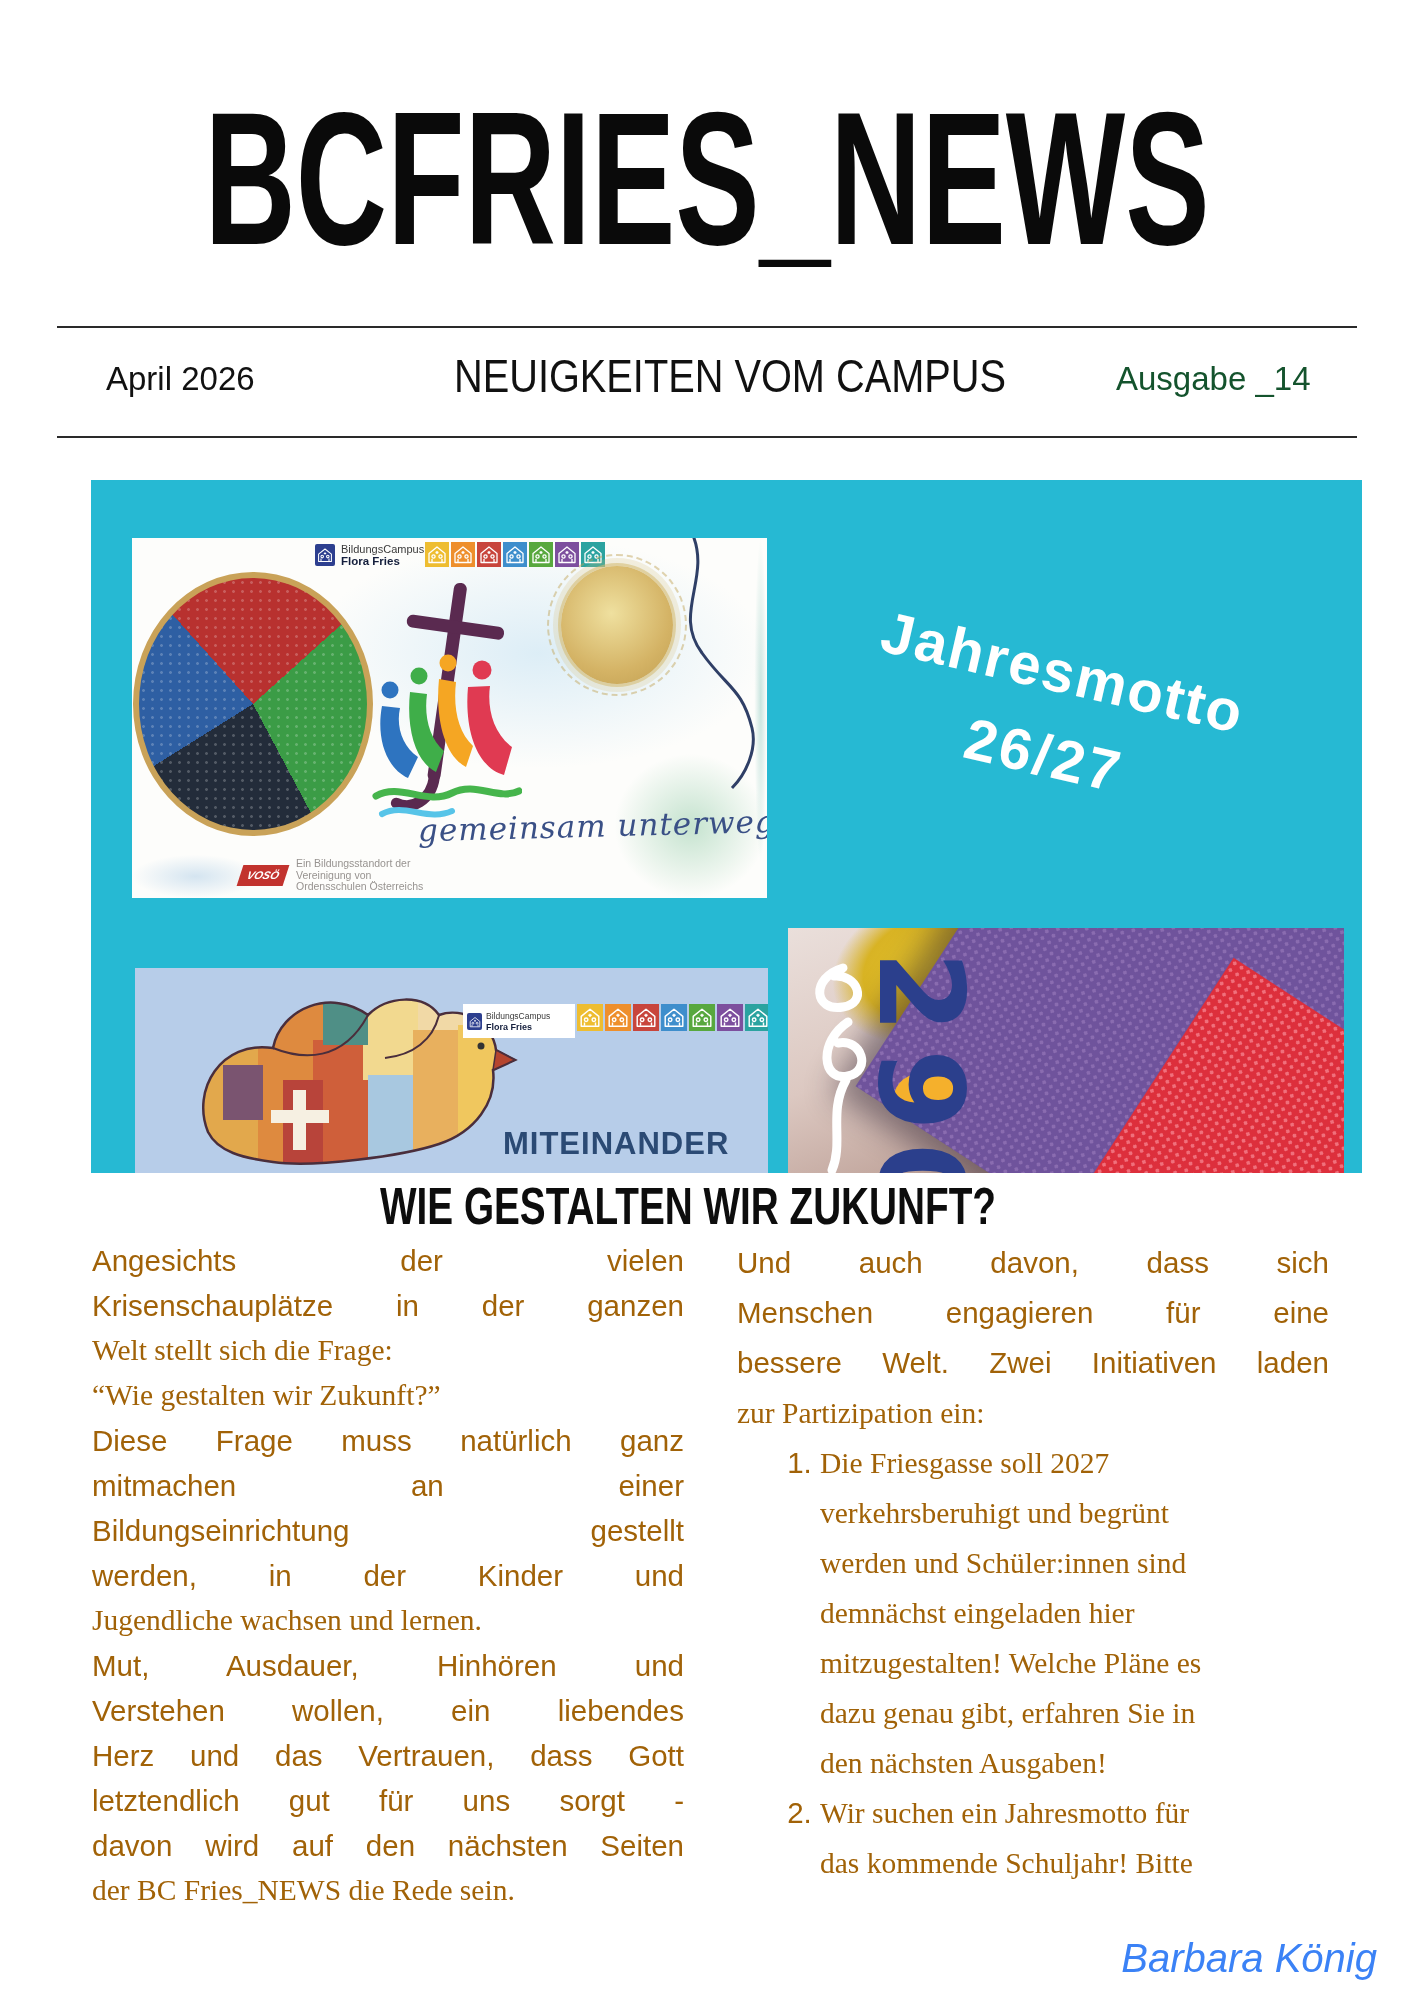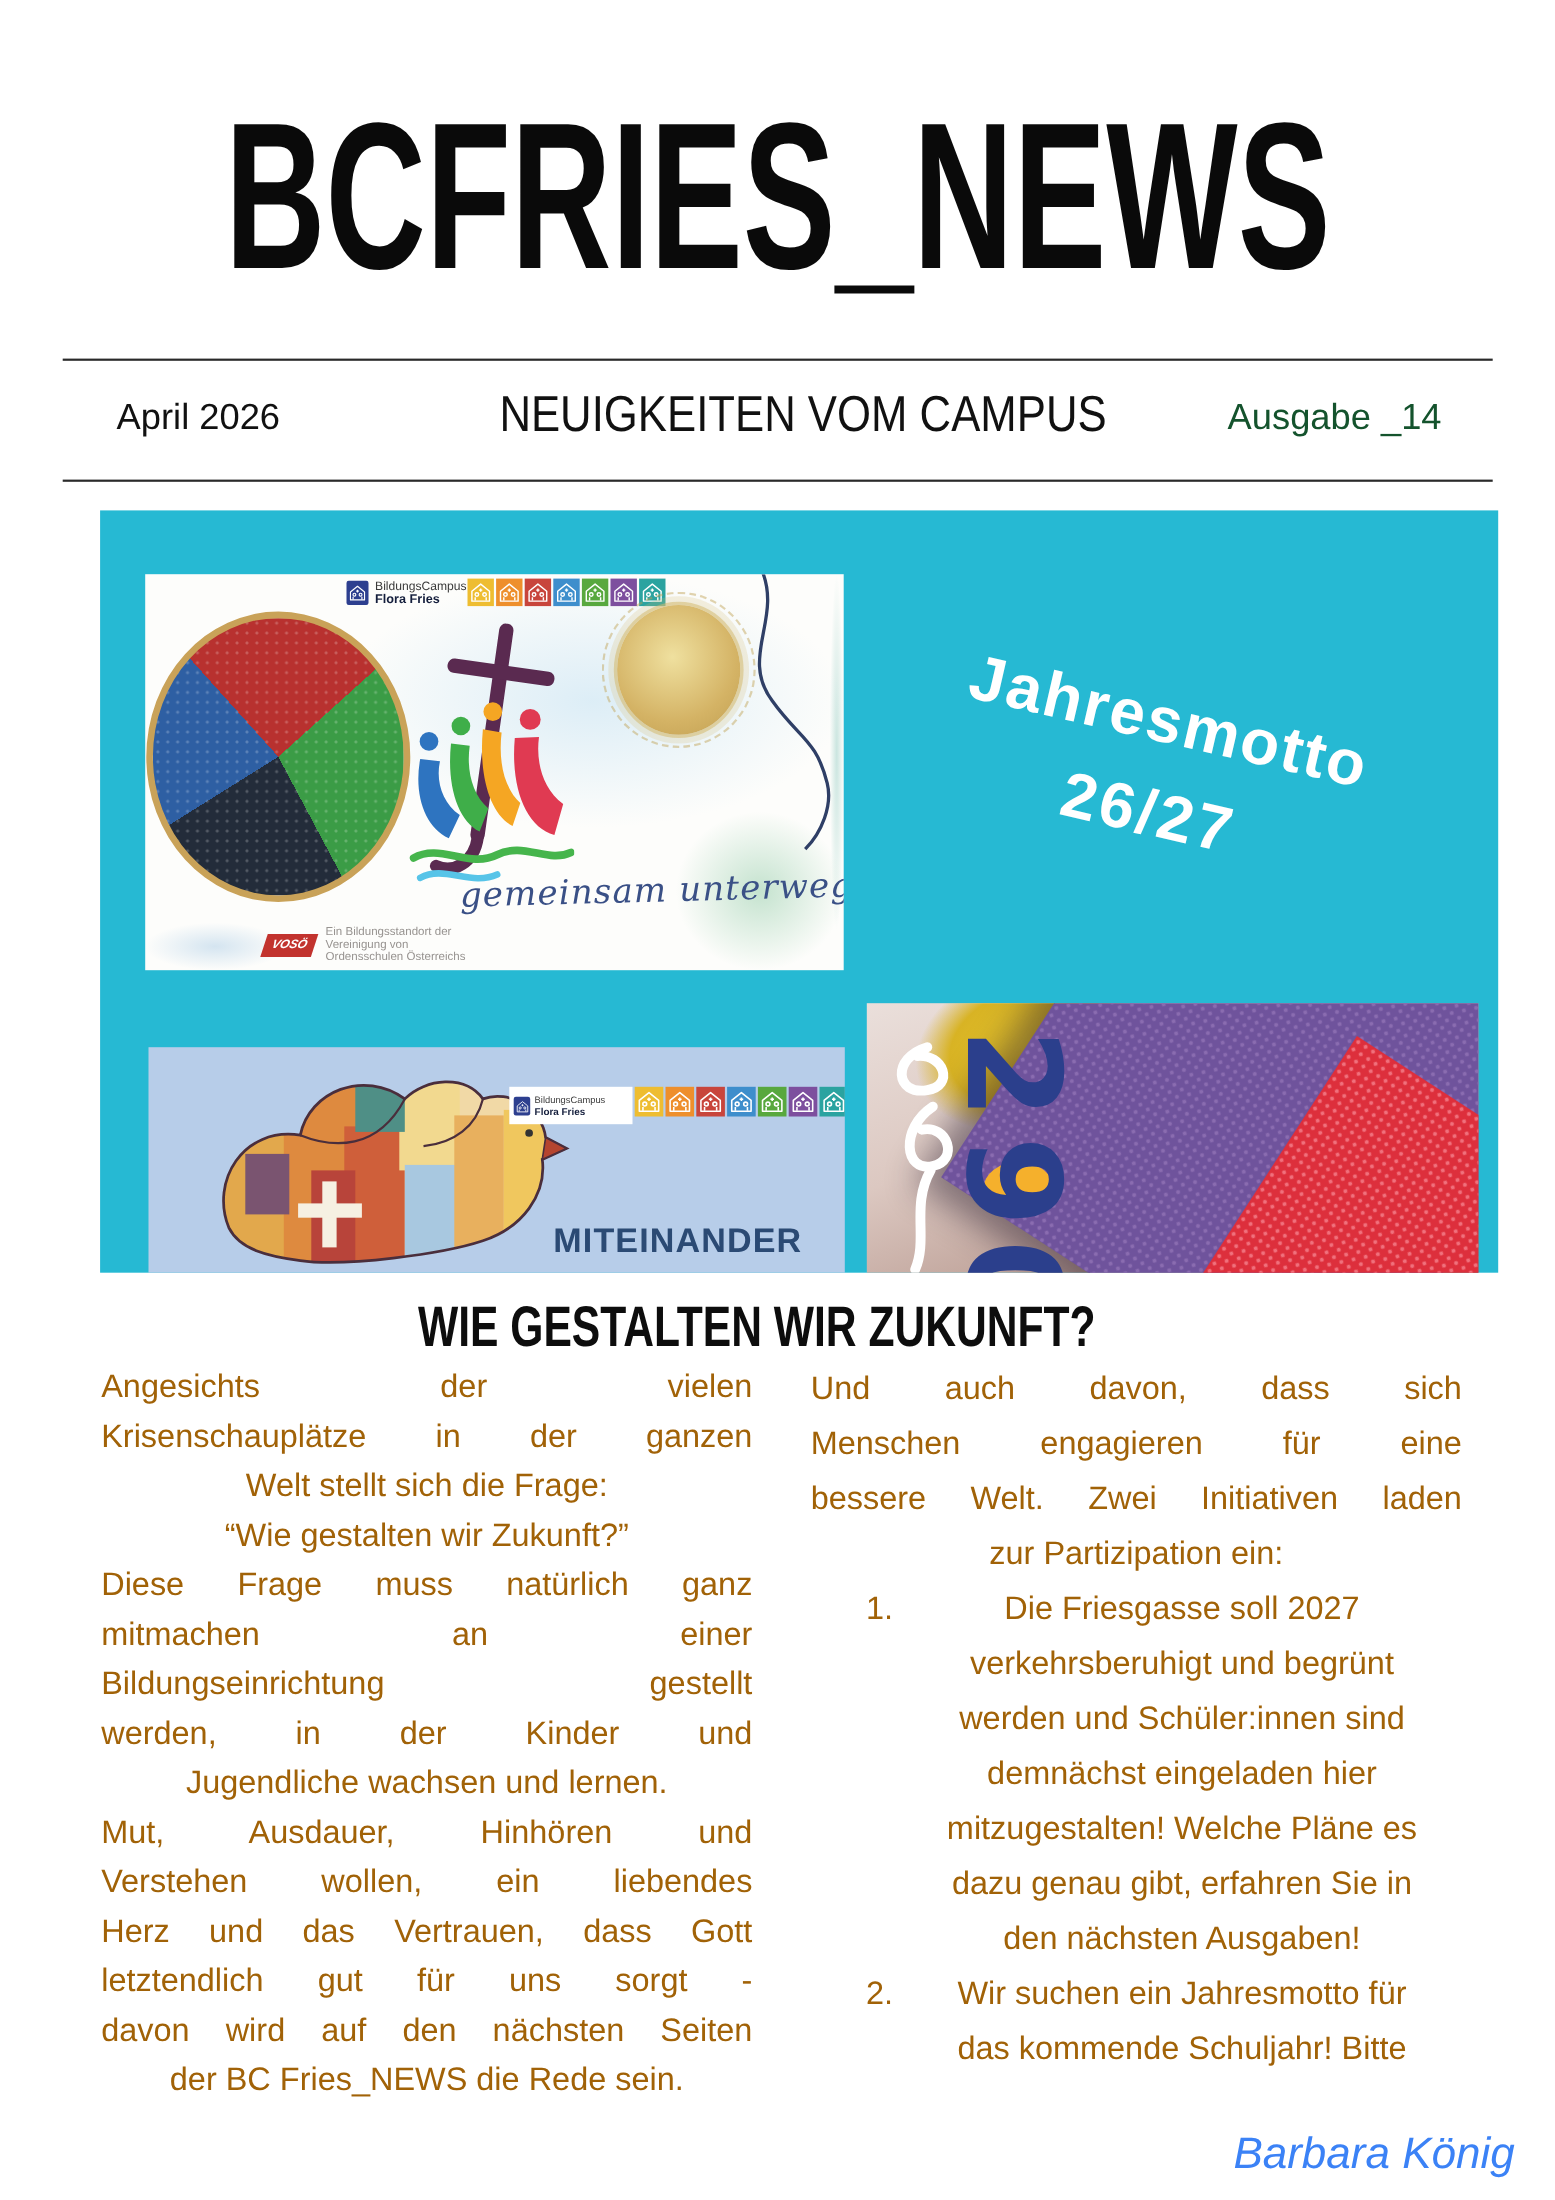--- a/index.html
+++ b/index.html
@@ -12,21 +12,21 @@
   .title-svg{position:absolute;left:0;top:84px;width:1414px;height:200px;}
   .title-svg text{fill:#0a0a0a;font-family:"Liberation Sans",sans-serif;font-weight:600;}
   .rule{position:absolute;left:57px;width:1300px;height:0;border-top:2px solid #2a2a2a;}
   .rule1{top:326px;} .rule2{top:436px;}
   .mast-date{position:absolute;left:106px;top:360px;font-size:33px;color:#111;}
   .mast-issue{position:absolute;left:1116px;top:360px;font-size:33px;color:#14532d;}
   .mast-center{position:absolute;left:447px;top:350px;width:566px;height:60px;}
   .mast-center text{fill:#111;font-family:"Liberation Sans",sans-serif;font-weight:500;}
 
   
-  .hero{position:absolute;left:91px;top:464px;width:1271px;height:693px;background:#26b9d3;}
+  .hero{position:absolute;left:91px;top:480px;width:1271px;height:693px;background:#26b9d3;}
 
   
   .banner1{position:absolute;left:41px;top:58px;width:635px;height:360px;overflow:hidden;
     background:
       radial-gradient(closest-side at 88% 80%, rgba(150,205,170,.55), rgba(150,205,170,0)),
       radial-gradient(closest-side at 64% 32%, rgba(203,229,244,.65), rgba(203,229,244,0)),
       radial-gradient(closest-side at 10% 94%, rgba(185,212,233,.6), rgba(185,212,233,0)),
       radial-gradient(closest-side at 99% 45%, rgba(140,200,190,.45), rgba(140,200,190,0)),
       #fdfdfb;}
   .campus-logo{position:absolute;display:flex;gap:6px;align-items:flex-start;}
@@ -98,21 +98,21 @@
   .d0{left:92px;top:206px;}
   .yellow-dot{position:absolute;left:106px;top:144px;width:64px;height:50px;border-radius:50%;background:#f5b02c;}
 
   
   .headline-svg{position:absolute;left:378px;top:1178px;width:640px;height:60px;}
   .headline-svg text{fill:#0d0d0d;font-family:"Liberation Sans",sans-serif;font-weight:700;}
   .col{position:absolute;top:1238px;font-size:29.5px;color:#a16207;}
   .col-left{left:92px;width:592px;line-height:45px;}
   .col-right{left:737px;width:592px;line-height:50px;}
   .jl{text-align:justify;text-align-last:justify;}
-  .ll{text-align:center;}
+  .ll{text-align:left;font-family:Liberation Serif, serif;}
   .para{margin:0;}
   ol.numlist{margin:0;padding-left:83px;}
   ol.numlist li{padding-left:0;}
   .signature{position:absolute;right:37px;top:1936px;font-size:40px;font-style:italic;color:#3b82f6;}
 </style>
 </head>
 <body>
 
 <svg width="0" height="0" style="position:absolute" aria-hidden="true">
   <defs>

